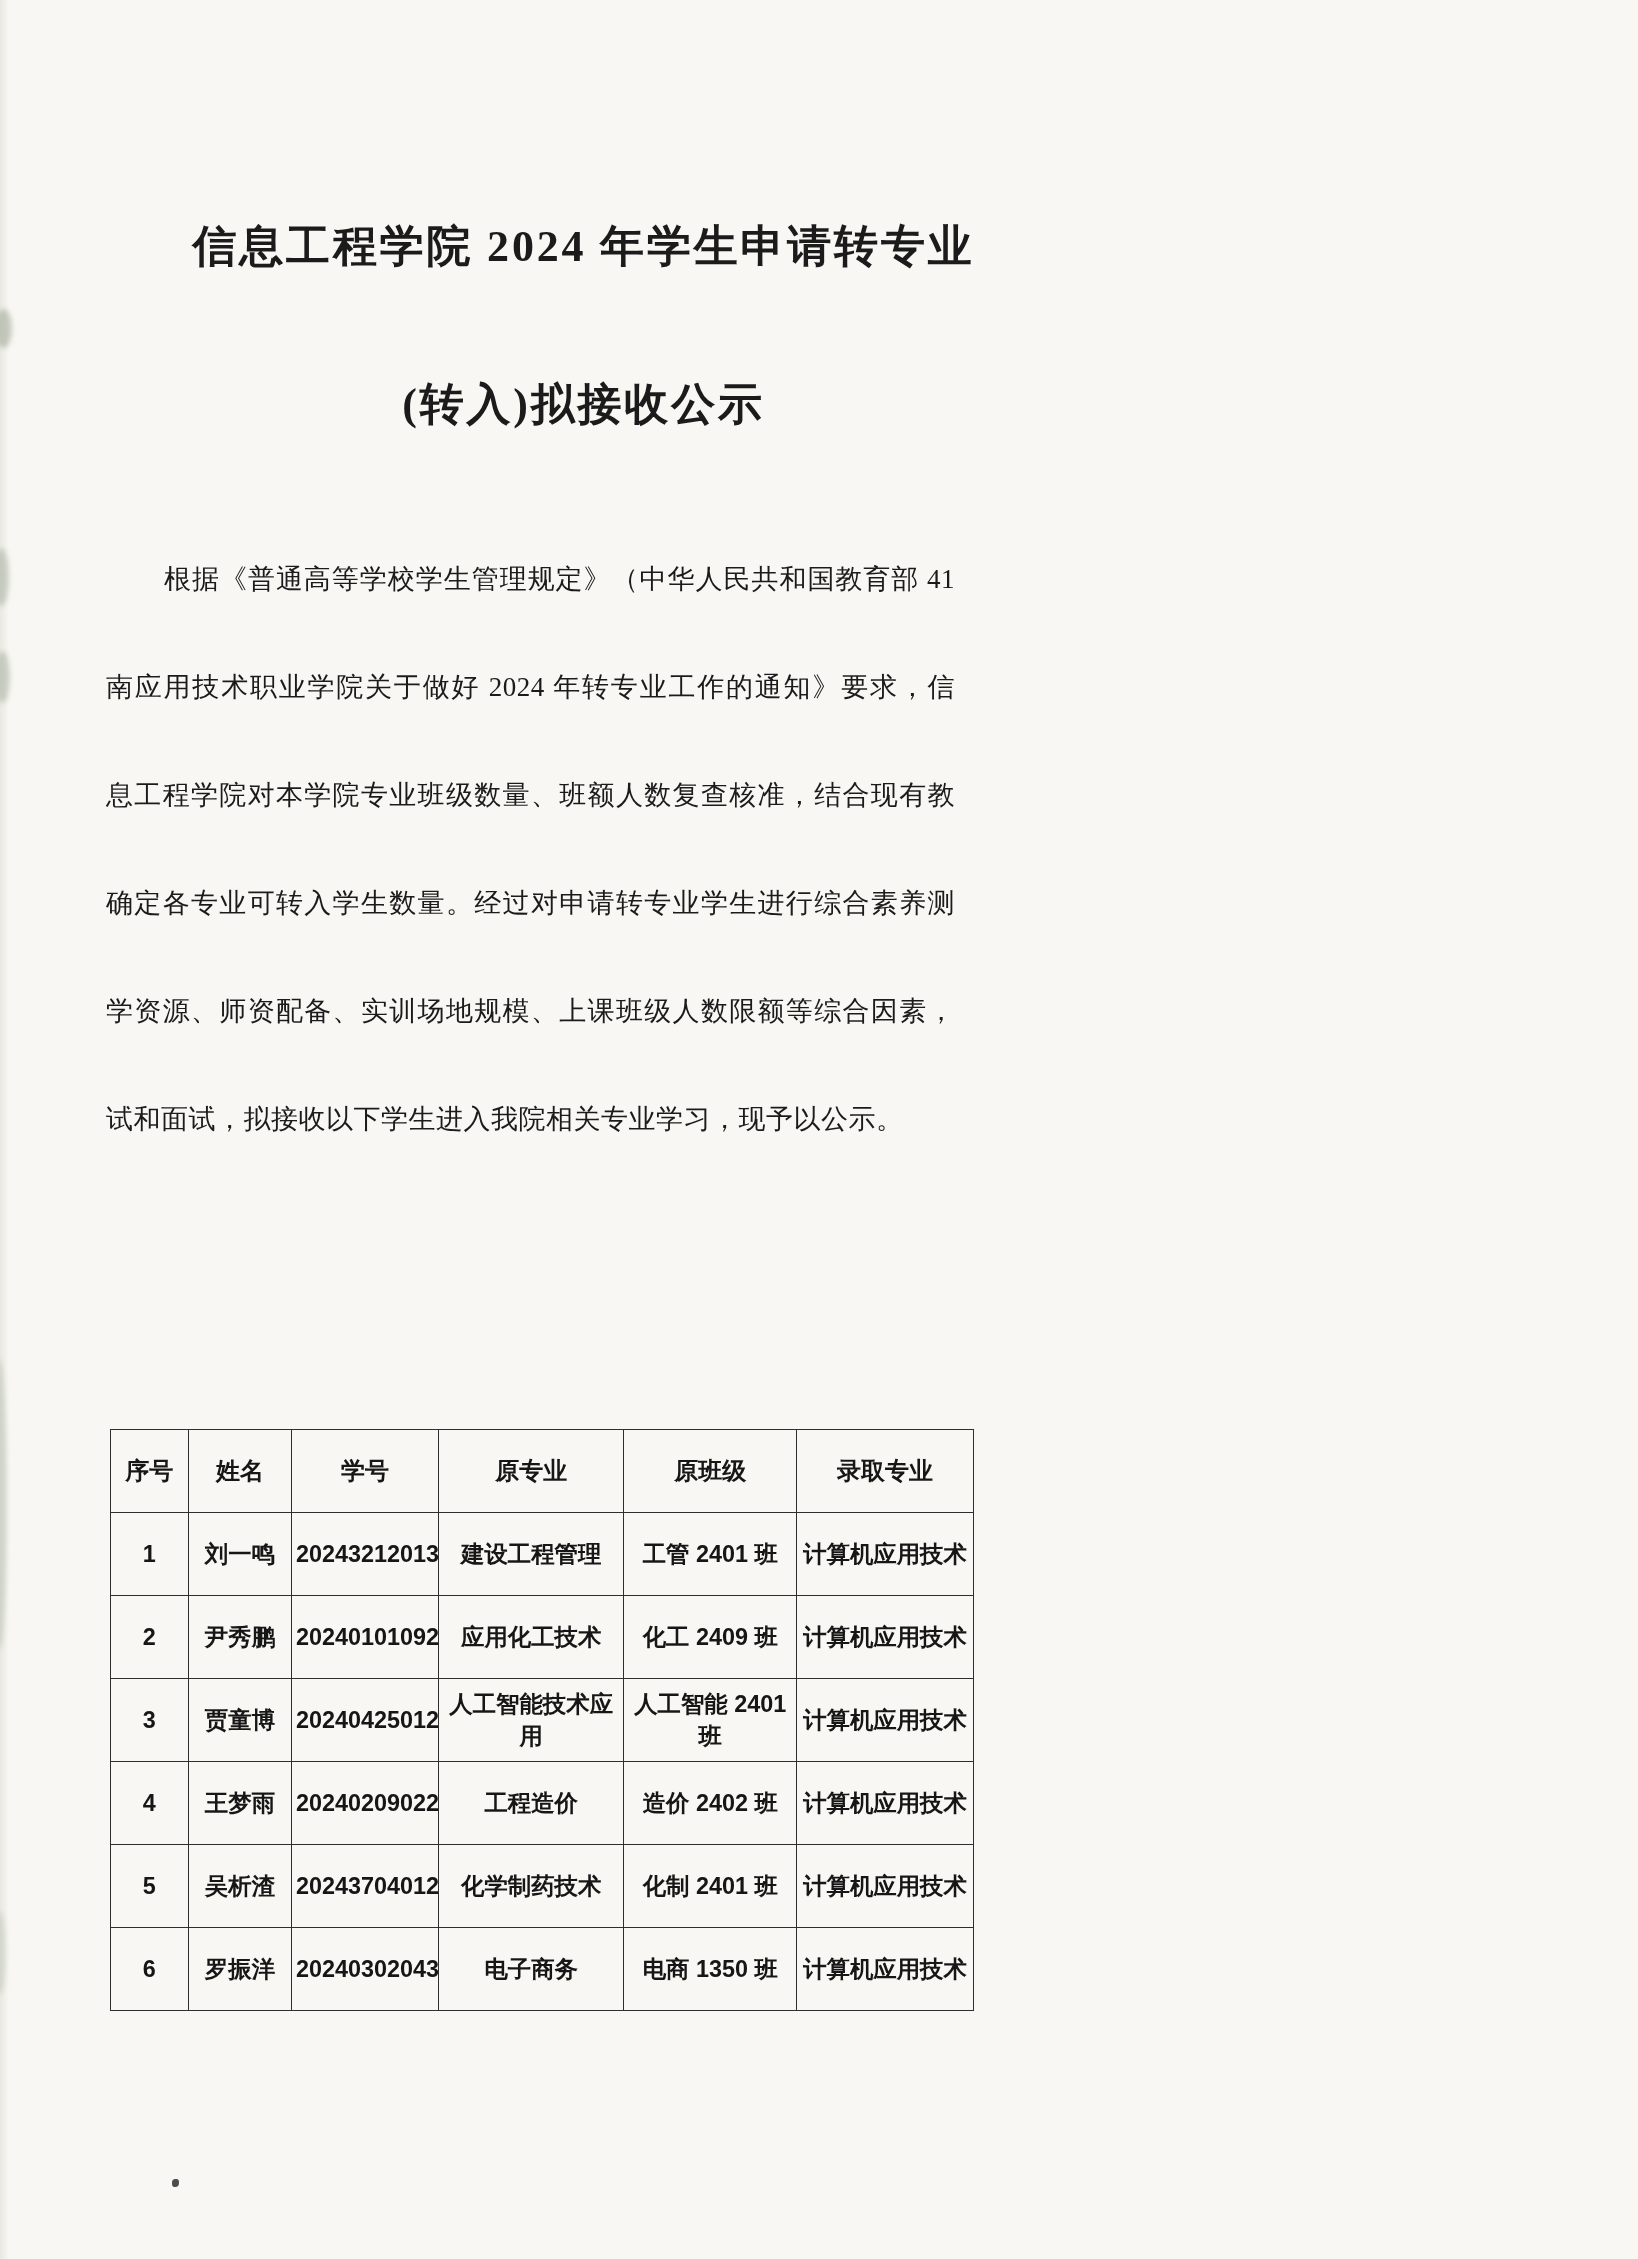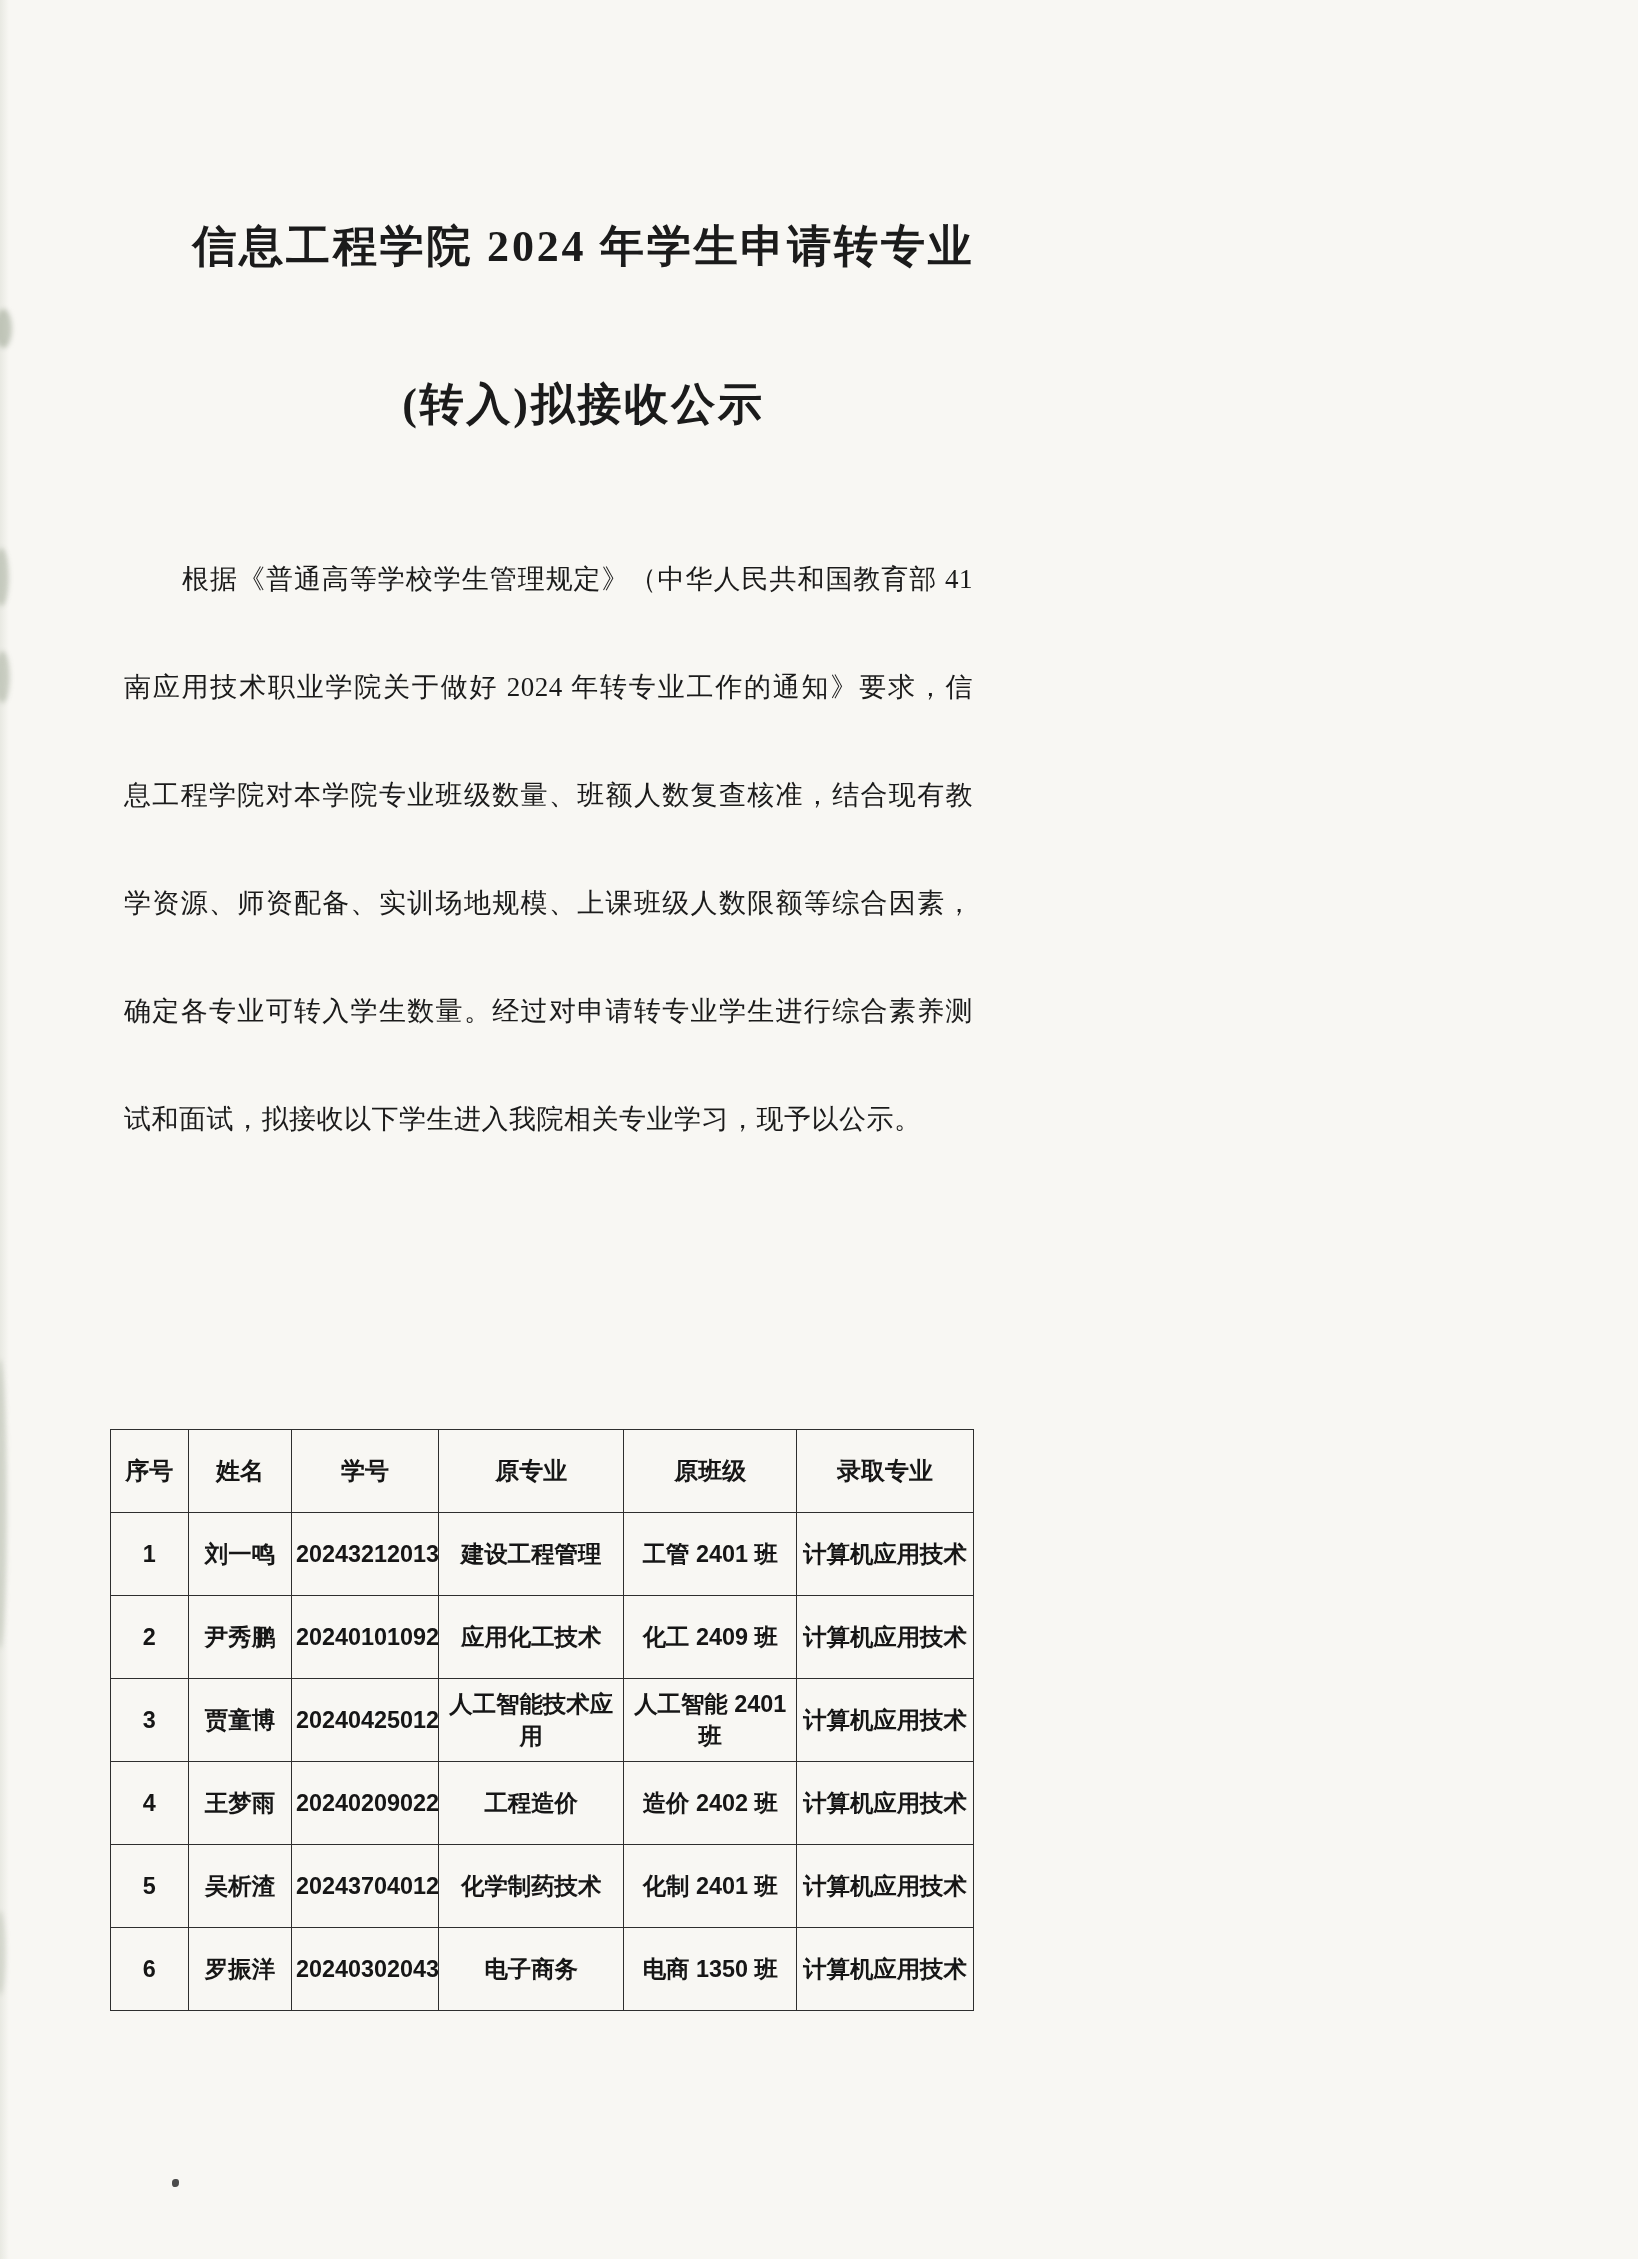--- a/index.html
+++ b/index.html
@@ -51,21 +51,21 @@
     font-weight: bold;
     font-size: 44px;
     letter-spacing: 2.8px;
     white-space: nowrap;
   }
   .title-1 { top: 217px; }
   .title-2 { top: 375px; }
 
   .paragraph {
     position: absolute;
-    left: 124px;
+    left: 106px;
     top: 525px;
     width: 849px;
     font-size: 27px;
   }
   .para-line {
     height: 108px;
     line-height: 108px;
     text-align: justify;
     text-align-last: justify;
     letter-spacing: 0.5px;
@@ -110,22 +110,22 @@
   <div class="speck"></div>
 
   <div class="title-line title-1">信息工程学院 2024 年学生申请转专业</div>
 
   <div class="title-line title-2">(转入)拟接收公示</div>
 
   <div class="paragraph">
       <div class="para-line first">根据《普通高等学校学生管理规定》（中华人民共和国教育部 41</div>
       <div class="para-line">南应用技术职业学院关于做好 2024 年转专业工作的通知》要求，信</div>
       <div class="para-line">息工程学院对本学院专业班级数量、班额人数复查核准，结合现有教</div>
+      <div class="para-line">确定各专业可转入学生数量。经过对申请转专业学生进行综合素养测</div>
       <div class="para-line">学资源、师资配备、实训场地规模、上课班级人数限额等综合因素，</div>
-      <div class="para-line">确定各专业可转入学生数量。经过对申请转专业学生进行综合素养测</div>
       <div class="para-line last">试和面试，拟接收以下学生进入我院相关专业学习，现予以公示。</div>
     </div>
 
   <table class="students-table">
     <colgroup>
       <col style="width:9%">
       <col style="width:12%">
       <col style="width:17%">
       <col style="width:21.5%">
       <col style="width:20%">

